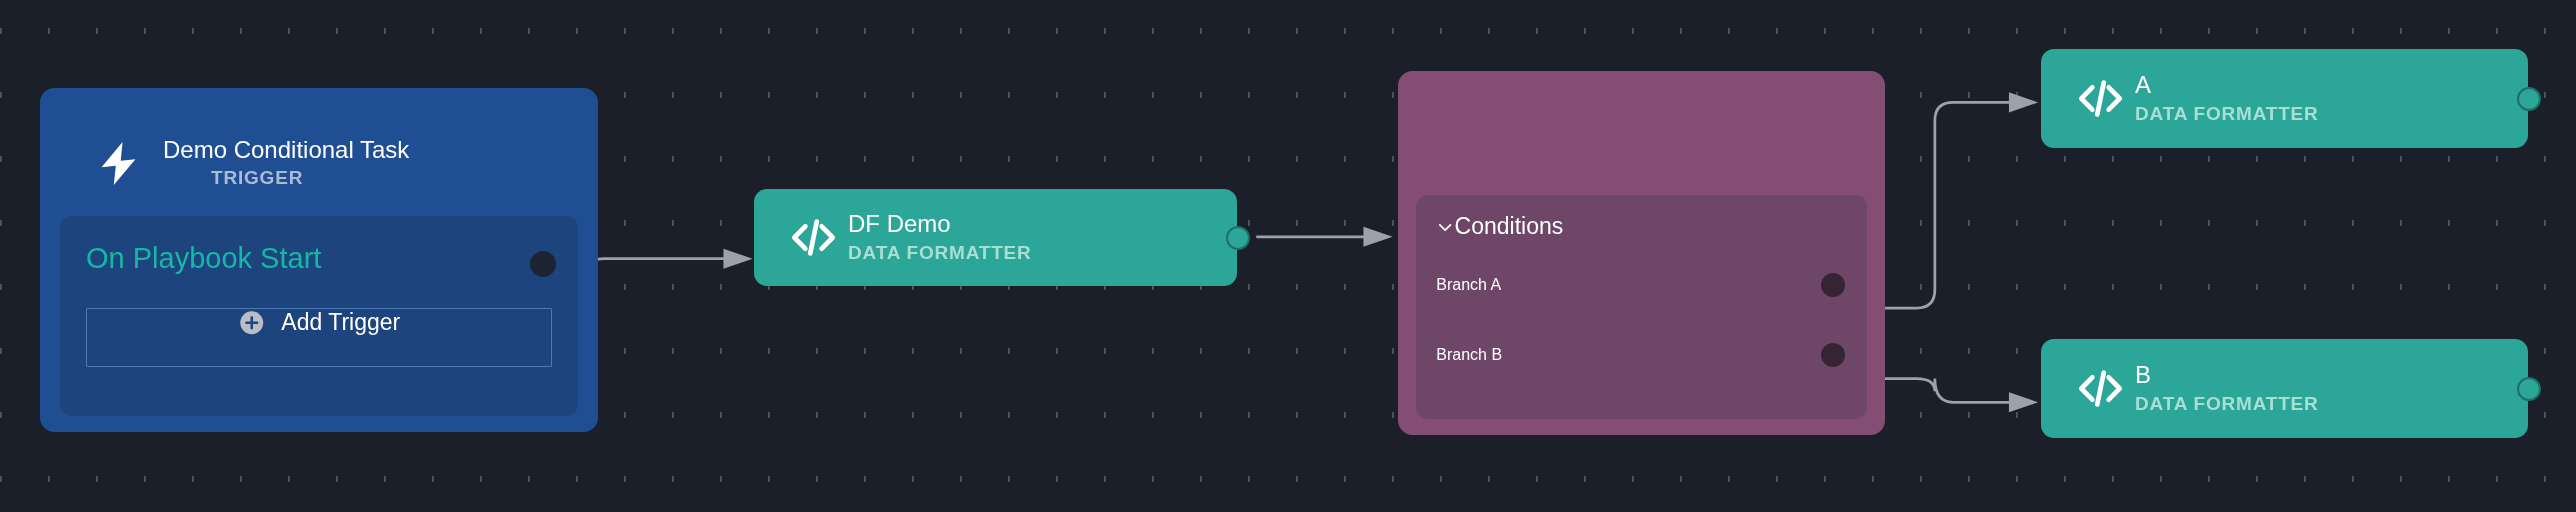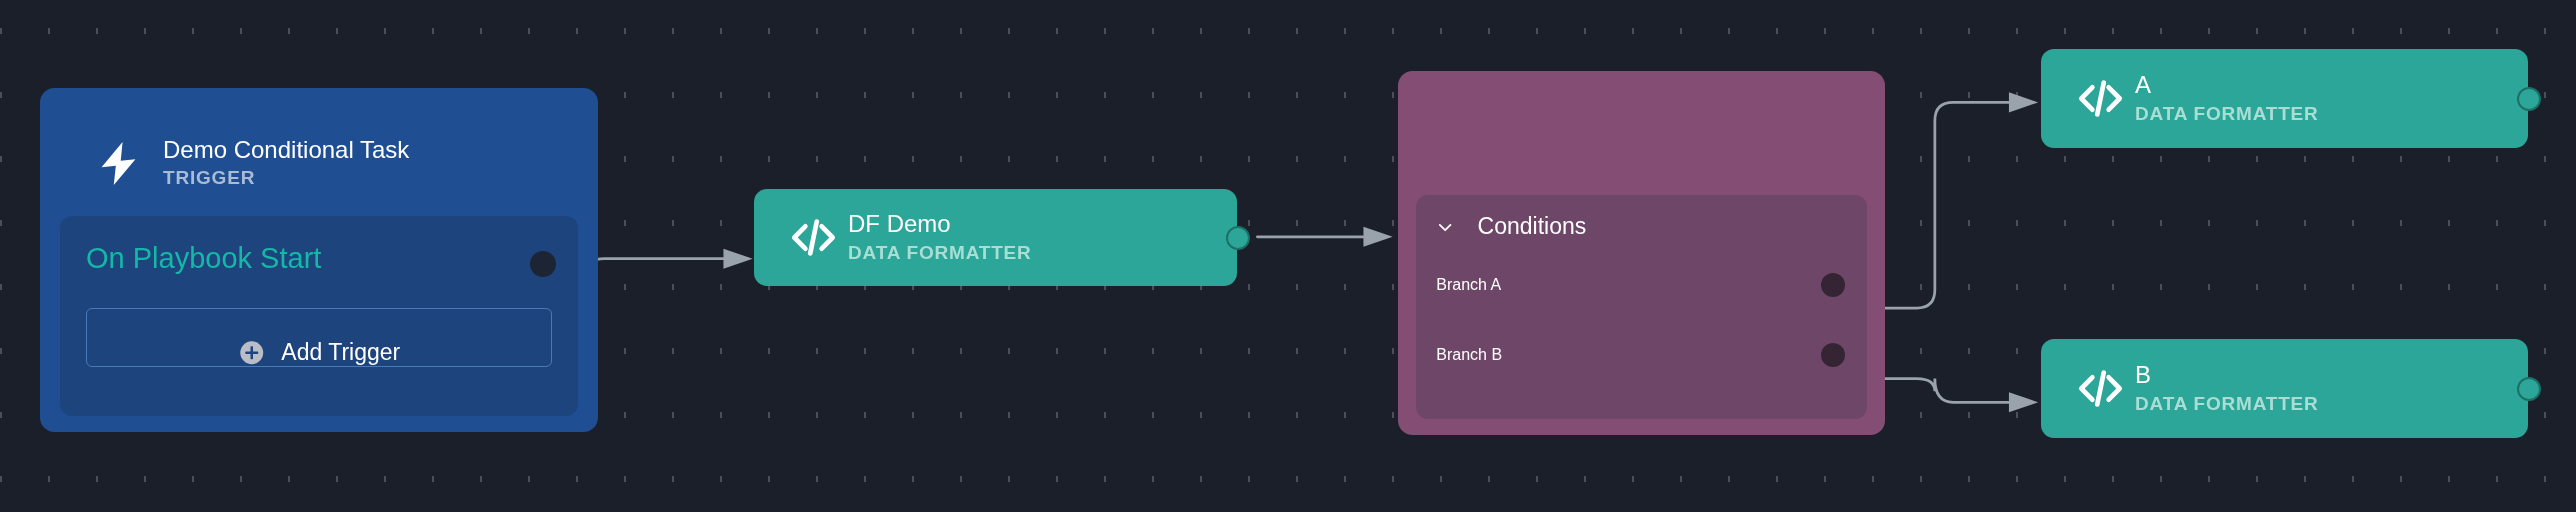--- a/index.html
+++ b/index.html
@@ -105,21 +105,21 @@
     height: 344px;
     background: #1f4f92;
     border-radius: 14.6px;
     padding: 13px;
   }
   #node-trigger .node-head {
     height: 124px;
     padding-left: 22px;
   }
   #node-trigger .node-icon { width: 88px; height: 88px; }
-  #node-trigger .node-sub { color: #a9bcd6; }
+  #node-trigger .node-sub { color: #a9bcd6; margin-left: 48px; }
   .trigger-body {
     position: absolute;
     left: 20px;
     top: 128px;
     right: 20px;
     bottom: 16.5px;
     background: #1e447e;
     border-radius: 12px;
     padding: 0;
   }
@@ -140,24 +140,24 @@
     border-radius: 50%;
     background: #1d2433;
   }
   .add-trigger-btn {
     position: absolute;
     left: 26px;
     right: 26px;
     top: 92px;
     height: 57px;
     border: 0.9px solid #4a79b8;
-    border-radius: 6px;
+    border-radius: 1px;
     background: transparent;
     display: flex;
-    align-items: flex-end;
+    align-items: flex-start;
     justify-content: center;
     gap: 16px;
     cursor: pointer;
   }
   .add-trigger-btn .plus-circle {
     width: 27.5px; height: 27.5px;
     flex: 0 0 auto;
   }
   .add-trigger-label {
     font-size: 23px;
@@ -216,21 +216,21 @@
     bottom: 16.5px;
     background: #6e4668;
     border-radius: 12px;
   }
   .cond-section-head {
     position: absolute;
     left: 20px;
     top: 18.3px;
     display: flex;
     align-items: center;
-    gap: 23px;
+    gap: 0;
     cursor: pointer;
   }
   .cond-section-head .chev { width: 18.3px; height: 18.3px; flex: 0 0 auto; }
   .cond-section-title {
     font-size: 23px;
     color: #ffffff;
     white-space: nowrap;
   }
   .branch-row {
     position: absolute;

